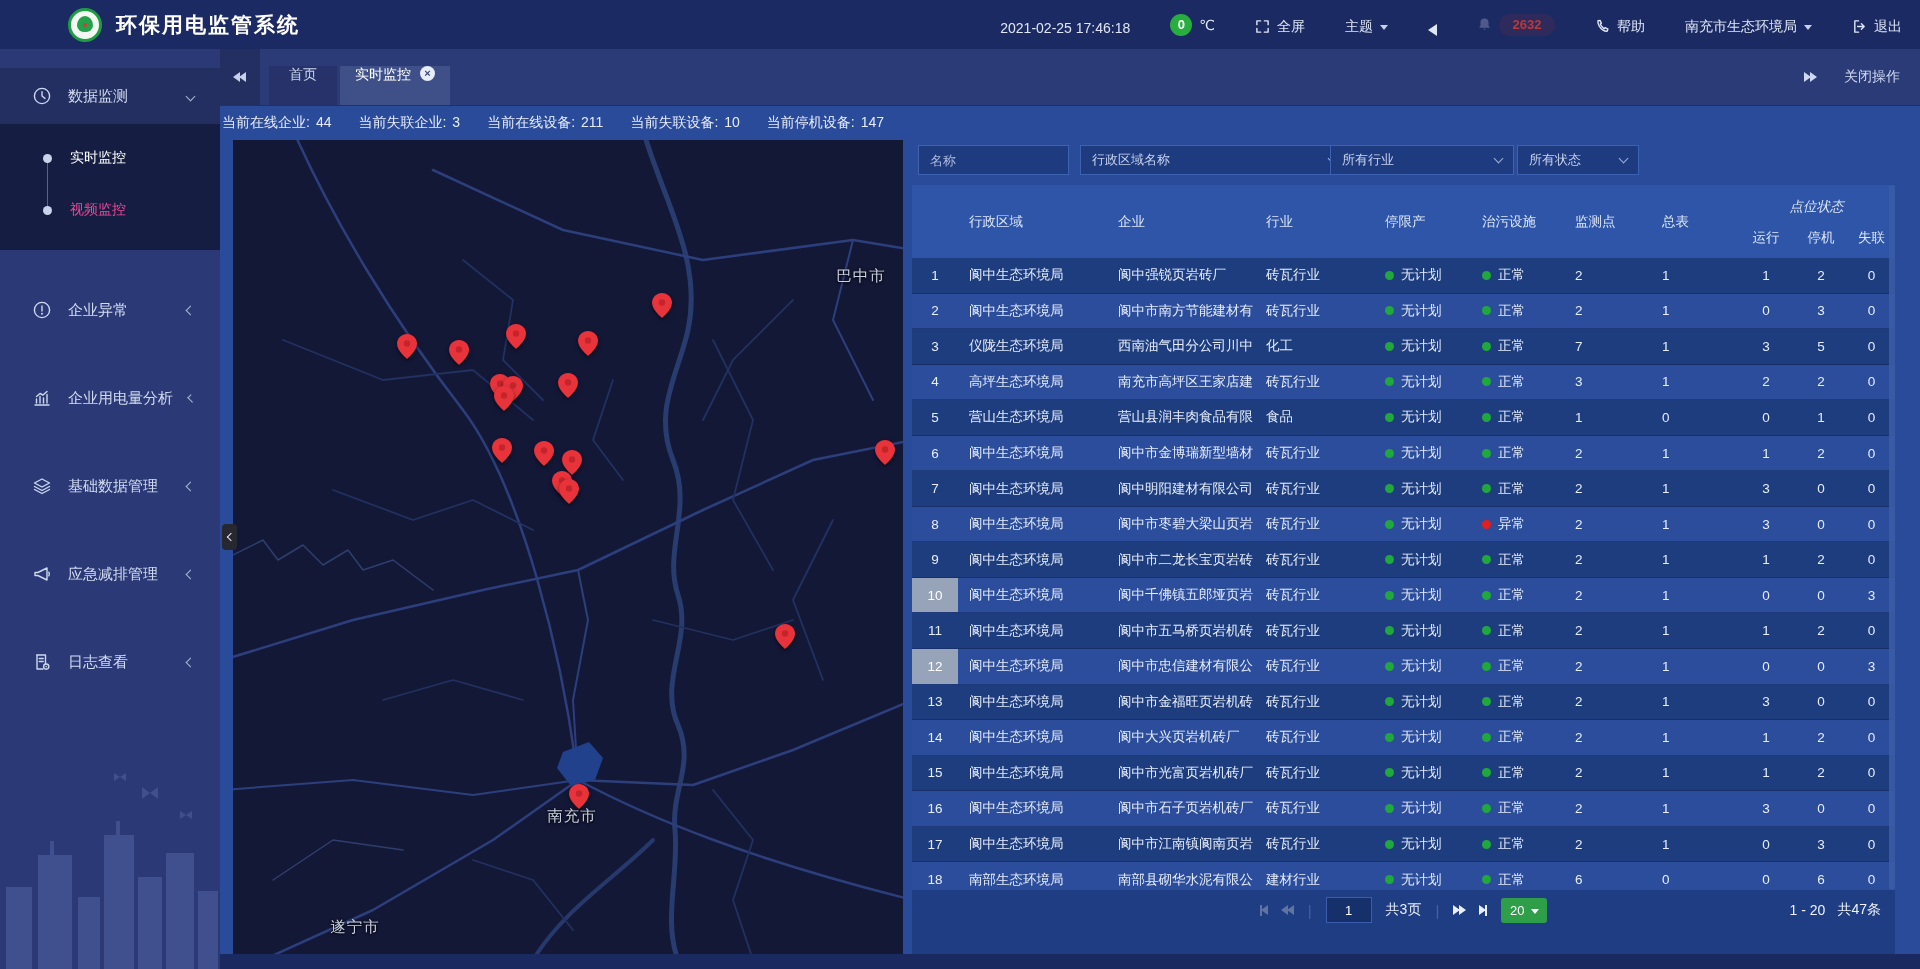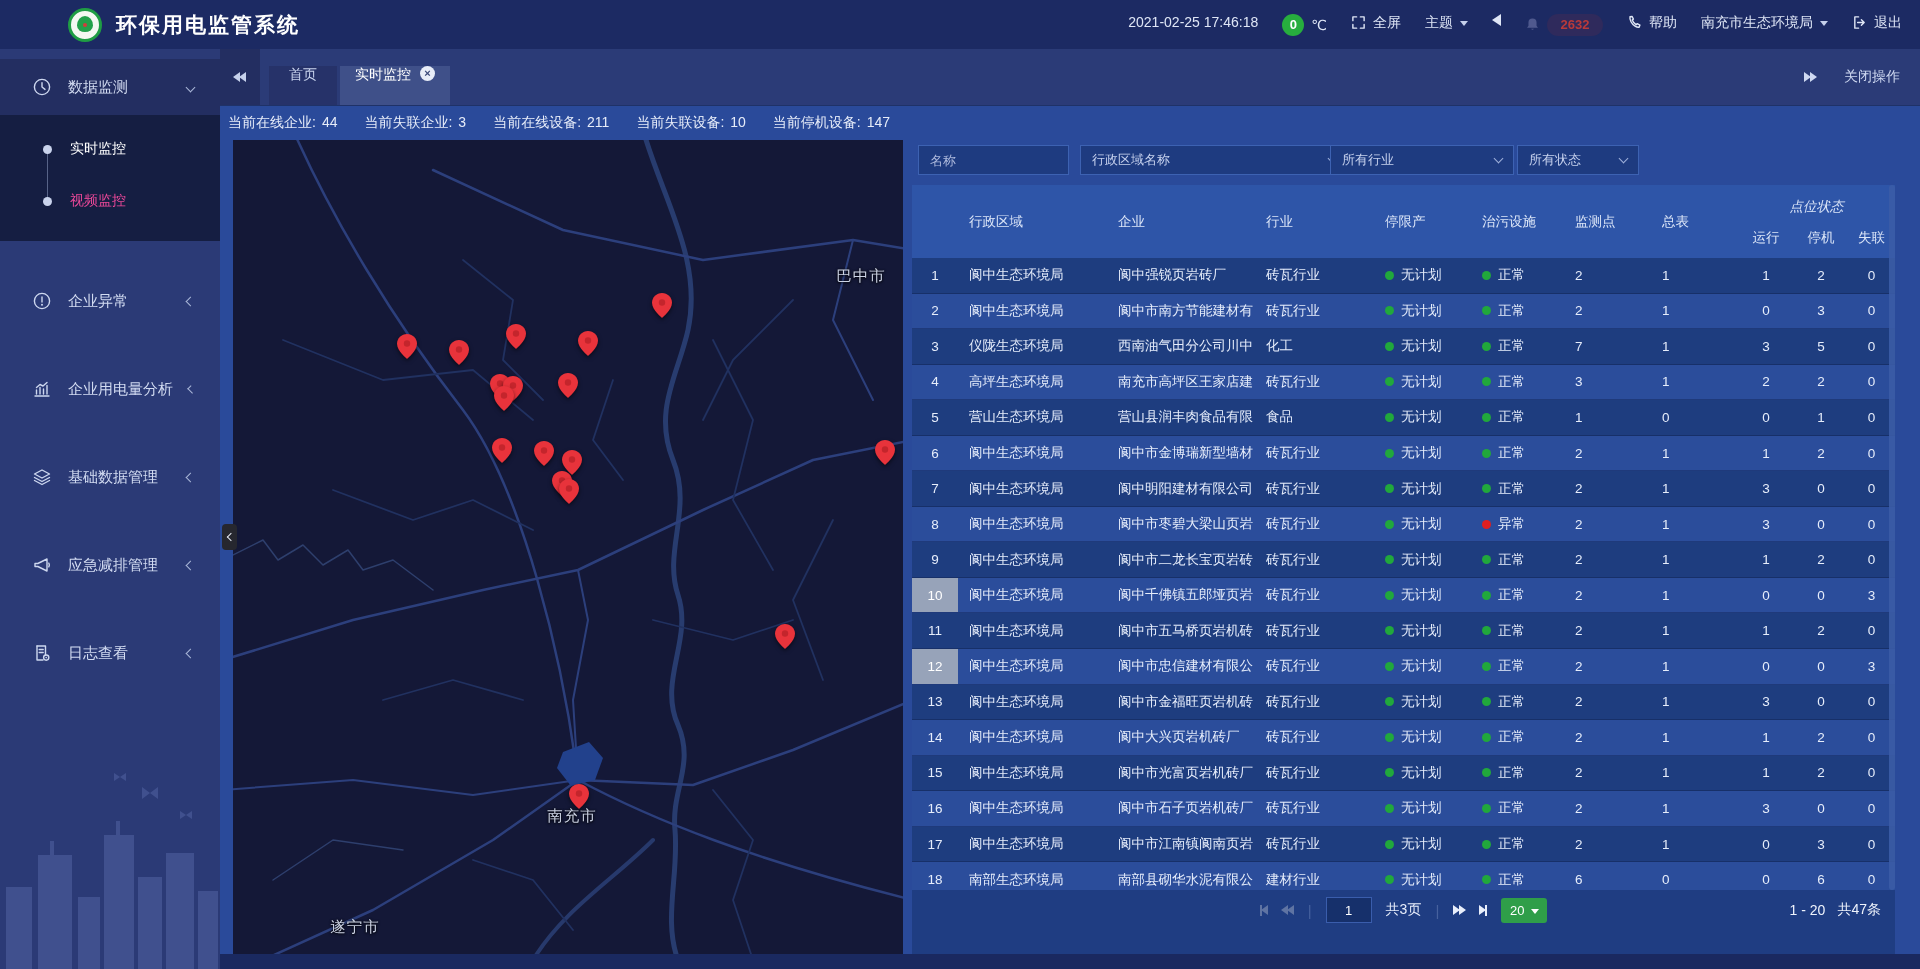--- a/index.html
+++ b/index.html
@@ -7,34 +7,34 @@
   html,body{background:#0e1535;font-family:"Liberation Sans","DejaVu Sans",sans-serif;}
   .app{position:relative;width:1920px;height:969px;overflow:hidden;background:#1c2a63;}
 
   
   .topbar{position:absolute;left:0;top:0;width:1920px;height:49px;background:#1c2a63;display:flex;align-items:center;padding:0 18px;z-index:30}
   .brand{display:flex;align-items:center;gap:14px;padding-left:50px}
   .logo{width:34px;height:34px;border-radius:50%;background:#f4f8f2;border:3px solid #1f9d44;position:relative;flex:none}
   .logo::before{content:"";position:absolute;left:6px;top:5px;width:16px;height:16px;border-radius:50% 50% 50% 50%/60% 60% 40% 40%;background:#23a14b}
   .logo::after{content:"";position:absolute;left:12px;top:12px;width:4px;height:4px;border-radius:50%;background:#d23c3c}
   .app-title{color:#fff;font-size:21px;font-weight:bold;letter-spacing:2px}
-  .topbar-right{margin-left:auto;display:flex;align-items:flex-start;gap:24px;color:#dfe6f6;font-size:14px}
+  .topbar-right{margin-left:auto;display:flex;align-items:flex-end;gap:40px;color:#dfe6f6;font-size:14px}
   .tb-item{display:flex;align-items:center;gap:7px;white-space:nowrap}
   .temp-badge{width:22px;height:22px;border-radius:50%;background:#27ae3e;color:#fff;font-size:13px;font-weight:bold;display:flex;align-items:center;justify-content:center}
   .tb-ico{display:inline-flex}
   .tb-ico svg{width:15px;height:15px;fill:none;stroke:#dfe6f6;stroke-width:1.5;stroke-linecap:round;stroke-linejoin:round}
   .caret-down{width:0;height:0;border-left:4px solid transparent;border-right:4px solid transparent;border-top:5px solid #c6d1ec;margin-top:2px}
   .tri-left{width:0;height:0;border-top:6px solid transparent;border-bottom:6px solid transparent;border-right:9px solid #dfe6f6}
   .bell{opacity:.45}
   .bell svg{width:15px;height:15px;fill:#8d93c2;stroke:none}
   .count-pill{min-width:56px;height:22px;border-radius:11px;background:#2f2a5c;color:#b93a3a;font-weight:bold;font-size:13px;display:flex;align-items:center;justify-content:center;padding:0 10px}
 
   
   .sidebar{position:absolute;left:0;top:49px;width:220px;height:920px;background:#2b3a76;overflow:hidden;z-index:20}
-  .sidebar-nav{position:relative;padding-top:10px;z-index:2}
+  .sidebar-nav{position:relative;padding-top:19px;z-index:2}
   .menu-row{height:56px;display:flex;align-items:center;padding-left:32px;gap:16px;color:#d3dcf2;font-size:15px;cursor:pointer}
   .menu-row.head{background:#232e61}
   .menu-row.gap{margin-top:32px}
   .menu-icon{display:inline-flex;flex:none}
   .menu-icon svg{width:20px;height:20px;fill:none;stroke:#cdd7ef;stroke-width:1.4;stroke-linecap:round;stroke-linejoin:round}
   .menu-icon svg .f{fill:#cdd7ef;stroke:none}
   .menu-label{flex:1;white-space:nowrap}
   .chev{display:inline-block;width:7px;height:7px;border-right:1.6px solid #aab7d8;border-bottom:1.6px solid #aab7d8;margin-right:26px}
   .chev.down{transform:rotate(45deg)}
   .chev.left{transform:rotate(135deg)}
@@ -53,21 +53,21 @@
   .dbl .t-r{width:0;height:0;border-top:5px solid transparent;border-bottom:5px solid transparent;border-left:7px solid currentColor;margin-right:-1px}
   .tabs{display:flex;margin-left:6px}
   .tab{height:39px;display:flex;padding:0 20px;margin-left:3px;font-size:14px;color:#c9d4ee;background:#263269;cursor:pointer;white-space:nowrap}
   .tab.active{background:#3f5089;color:#fff;gap:9px;padding:0 15px}
   .tab-close{width:15px;height:15px;border-radius:50%;background:#e8edf8;color:#3a4878;font-size:11px;line-height:14px;text-align:center;font-weight:bold;cursor:pointer}
   .tab-close::before{content:"×"}
   .tabbar-right{margin-left:auto;align-self:center;display:flex;align-items:center;gap:28px;padding-right:20px;color:#cfd9f2;font-size:14px}
 
   
   .content{position:absolute;left:220px;top:105px;width:1700px;height:864px;background:#2a4a9a;z-index:5}
-  .statsbar{position:absolute;left:0;top:0;width:100%;height:35px;display:flex;align-items:center;padding-left:8px;gap:27px;color:#e6ecf9;font-size:14px;border-top:1px solid #1f3268}
+  .statsbar{position:absolute;left:0;top:0;width:100%;height:35px;display:flex;align-items:center;padding-left:2px;gap:27px;color:#e6ecf9;font-size:14px;border-top:1px solid #1f3268}
   .stat-item{display:flex;gap:6px;white-space:nowrap}
 
   
   .map{position:absolute;left:13px;top:35px;width:670px;height:814px;background:#141837;overflow:hidden;cursor:grab}
   .map svg.roads{position:absolute;left:0;top:0}
   .city-label{position:absolute;transform:translate(-50%,-50%);font-size:15.5px;color:#ccd3e5;text-shadow:0 1px 3px rgba(0,0,0,.9),0 0 2px rgba(0,0,0,.8);letter-spacing:1px;white-space:nowrap}
   .pin{position:absolute;width:20px;height:25px;filter:drop-shadow(0 2px 2px rgba(0,0,0,.55));cursor:pointer}
   .collapse-handle{position:absolute;left:222px;top:524px;width:15px;height:26px;background:#26272f;border-radius:4px;display:flex;align-items:center;justify-content:center;z-index:40;cursor:pointer}
   .collapse-handle .chev{width:6px;height:6px;border-color:#e8ecf6;margin:0 0 0 3px}
 

